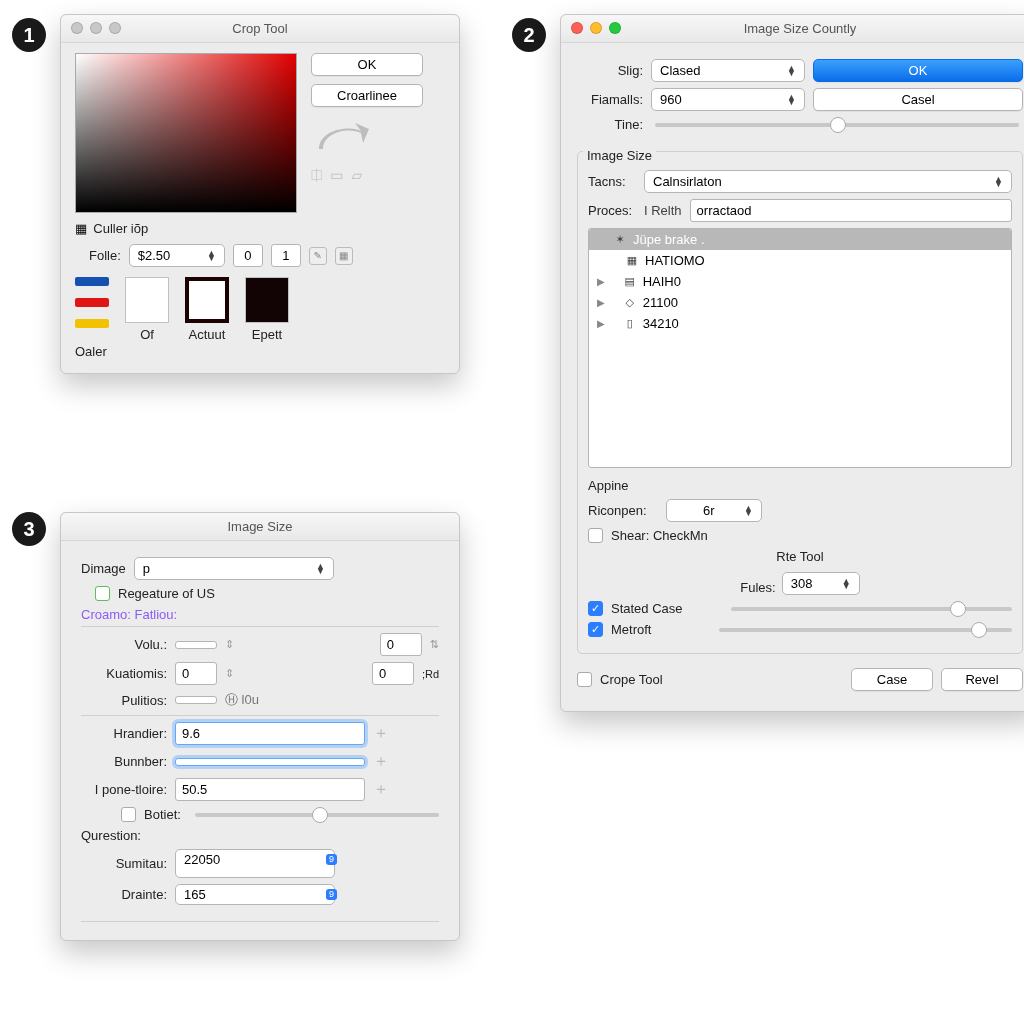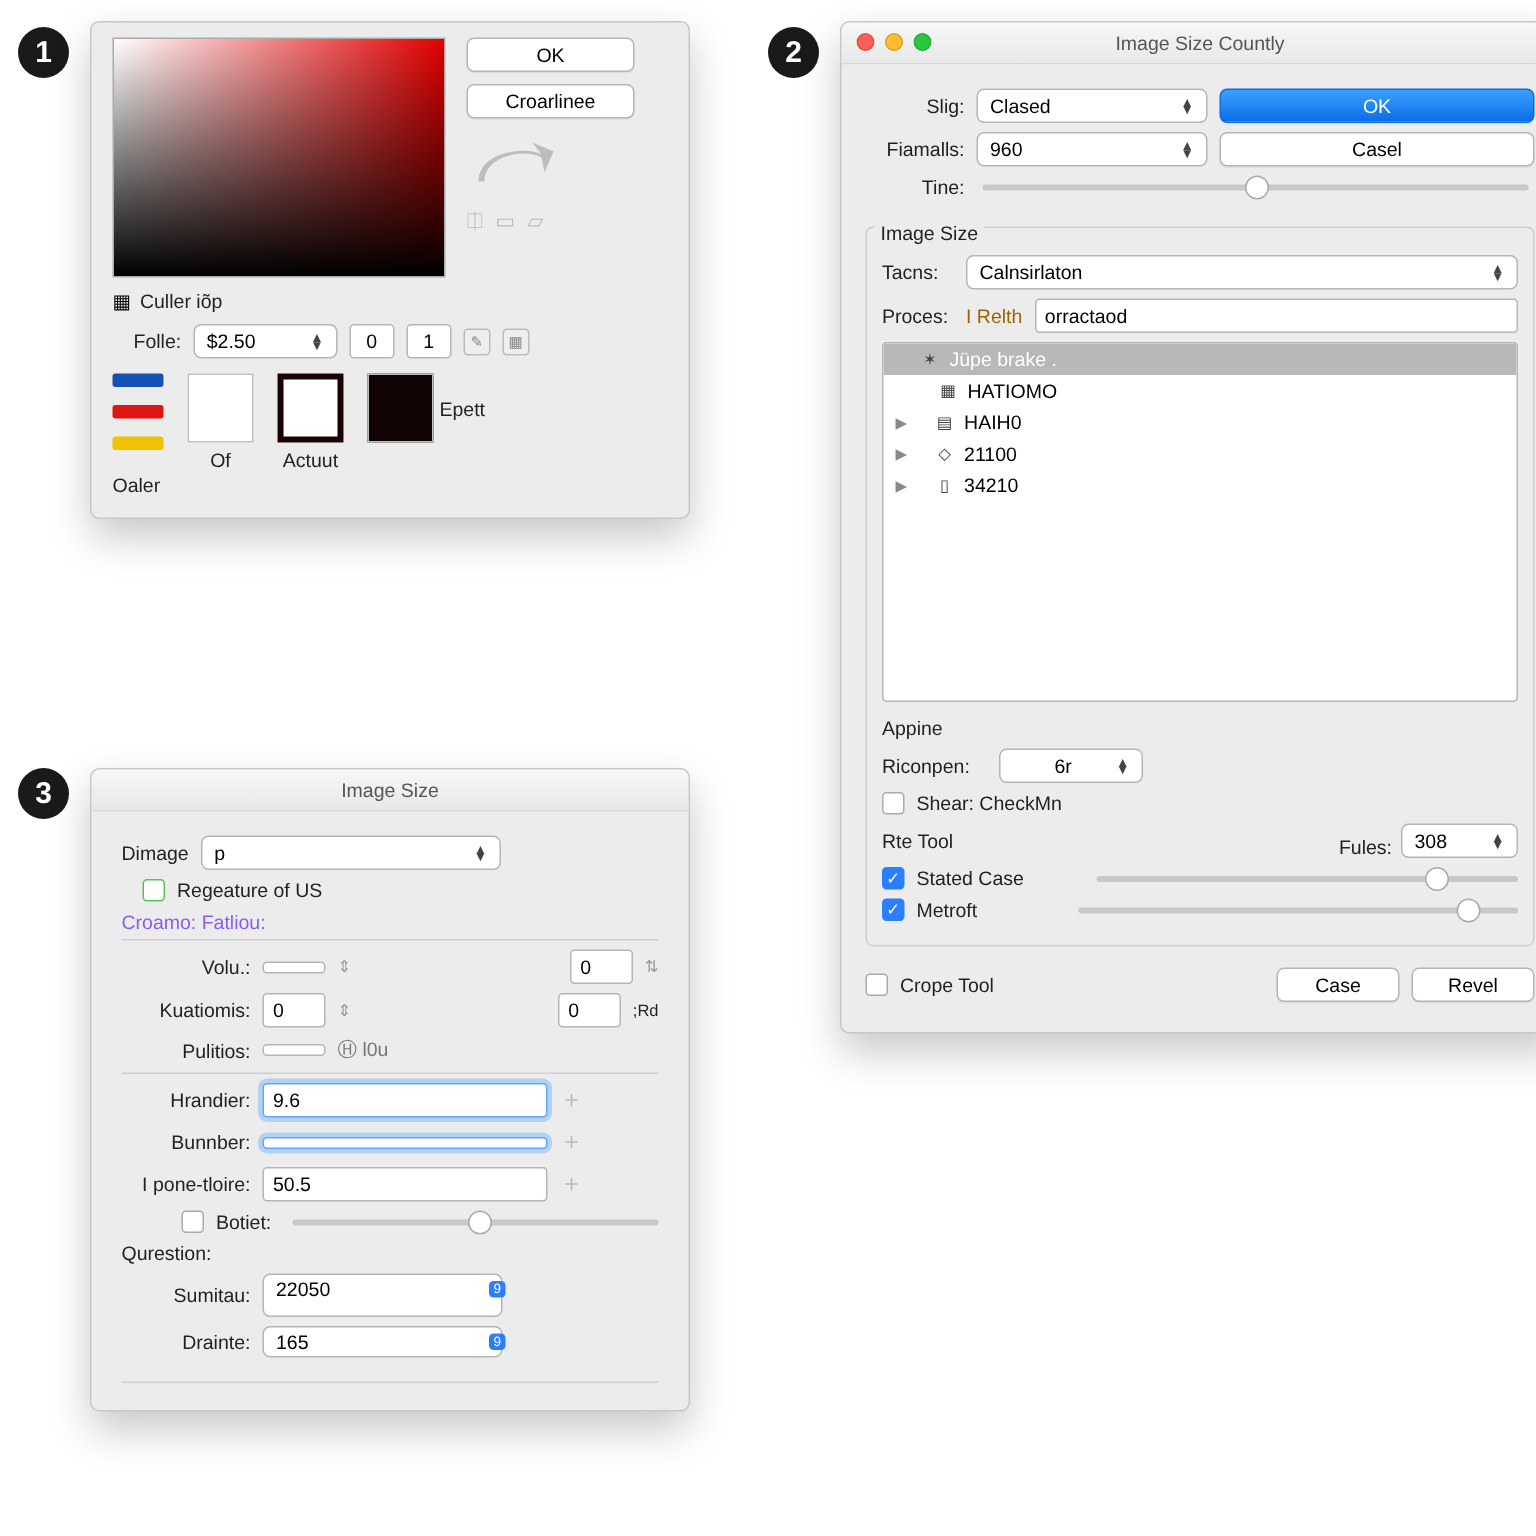--- a/index.html
+++ b/index.html
@@ -87,20 +87,28 @@
 .p3-body { padding: 10px 20px 14px; }
 .closeX { width: 22px; height: 22px; border-radius: 50%; background: #f4f4f4; border: 1px solid #ccc; display: flex; align-items: center; justify-content: center; font-size: 12px; color: #666; }
 
 </style>
 </head>
 <body>
 
 <div class="badge" style="left:12px; top:18px;">1</div>
 
 <div class="panel" style="left:60px; top:14px; width:400px;">
+  <div class="titlebar">
+    <div class="traffic">
+      <div class="dot gray"></div>
+      <div class="dot gray"></div>
+      <div class="dot gray"></div>
+    </div>
+    <span>Crop Tool</span>
+  </div>
   <div class="p1-body">
     <div style="display:flex; gap:14px;">
       <div class="p1-grad"></div>
       <div style="flex:1; display:flex; flex-direction:column; gap:8px; align-items:stretch;">
         <div class="btn" style="width:112px;">OK</div>
         <div class="btn" style="width:112px;">Croarlinee</div>
         <svg class="p1-arrow" viewBox="0 0 64 44">
           <path d="M8 34 C 8 14, 40 10, 50 16 L44 8 L58 14 L52 28 L50 18 C 40 12, 12 16, 12 34 Z" fill="#bdbdbd"></path>
         </svg>
         <div style="display:flex; gap:8px; color:#bcbcbc; font-size:14px;">
@@ -136,21 +144,21 @@
         <span class="lbl" style="margin-top:4px;">Oaler</span>
       </div>
       <div style="display:flex; flex-direction:column; align-items:center; gap:4px;">
         <div class="swatch" style="background:#fff;"></div>
         <span class="lbl">Of</span>
       </div>
       <div style="display:flex; flex-direction:column; align-items:center; gap:4px;">
         <div class="swatch" style="background:#fff; border:4px solid #1a0202;"></div>
         <span class="lbl">Actuut</span>
       </div>
-      <div style="display:flex; flex-direction:row; align-items:center; gap:4px;">
+      <div style="display:flex; flex-direction:column; align-items:center; gap:4px;">
         <div class="swatch" style="background:#120404;"></div>
         <span class="lbl">Epett</span>
       </div>
     </div>
   </div>
 </div>
 
 <div class="badge" style="left:512px; top:18px;">2</div>
 
 <div class="panel" style="left:560px; top:14px; width:480px;">
@@ -199,21 +207,21 @@
         <div class="select" style="flex:1;">
           <span>Calnsirlaton</span>
           <span class="sel-arrows">
               <span>▲</span>
               <span>▼</span>
             </span>
         </div>
       </div>
       <div class="row">
         <span class="lbl" style="width:48px;">Proces:</span>
-        <span class="lbl" style="color:#a16207;">I Relth</span>
+        <span class="lbl" style="color:#404040;">I Relth</span>
         <div class="input" style="flex:1;">orractaod</div>
       </div>
       <div class="tree">
         <div class="tree-row sel">
           <span style="width:10px;"></span>
           <span class="ticon">✶</span>
           <span>Jüpe brake .</span>
         </div>
         <div class="tree-row">
           <span style="width:22px;"></span>
@@ -248,21 +256,21 @@
           <span class="sel-arrows">
               <span>▲</span>
               <span>▼</span>
             </span>
         </div>
       </div>
       <div class="row">
         <span class="checkbox"></span>
         <span class="lbl">Shear:  CheckMn</span>
       </div>
-      <div class="row" style="justify-content:space-between;">
+      <div class="row" style="justify-content:space-between;flex-direction:column;">
         <span class="lbl">Rte Tool</span>
         <div style="display:flex; align-items:flex-end; gap:6px;">
           <span class="lbl">Fules:</span>
           <div class="select" style="width:78px;">
             <span>308</span>
             <span class="sel-arrows">
                 <span>▲</span>
                 <span>▼</span>
               </span>
           </div>

